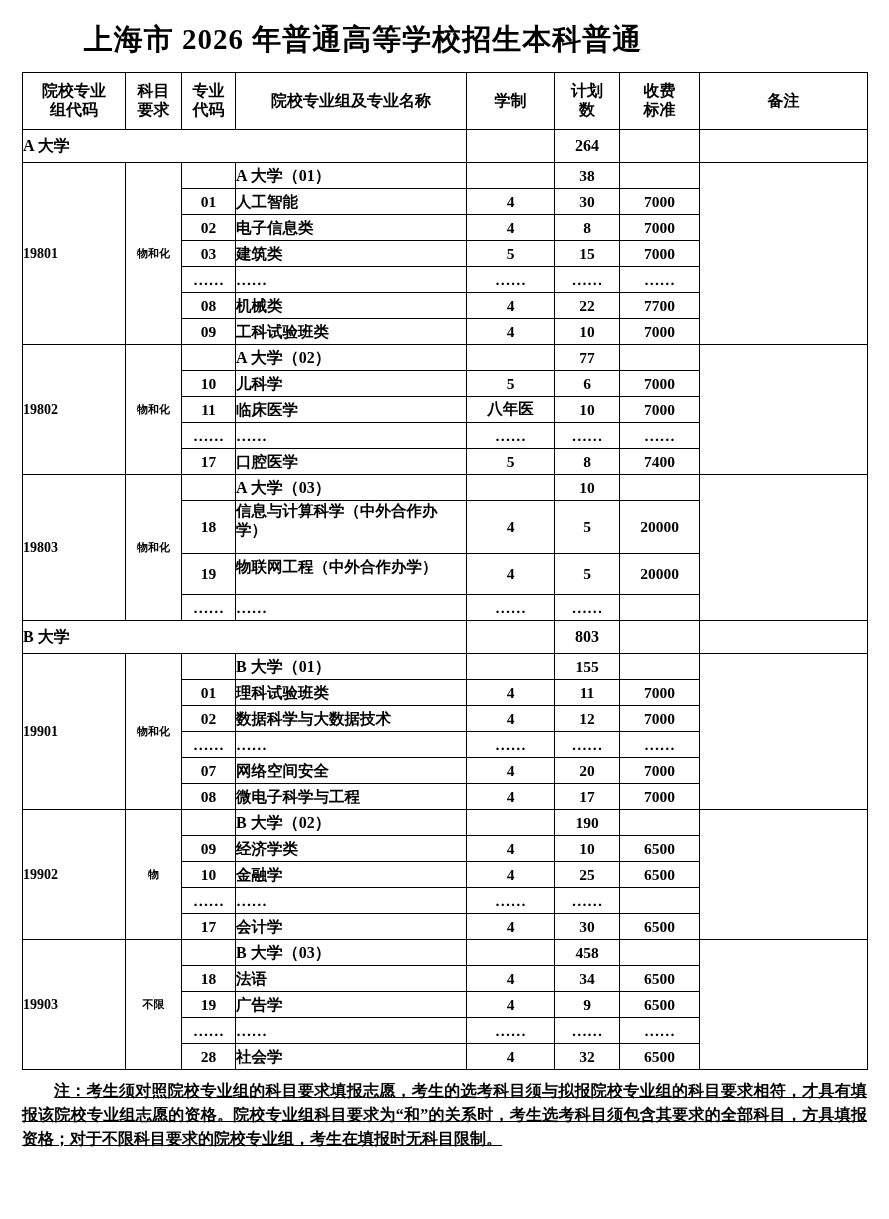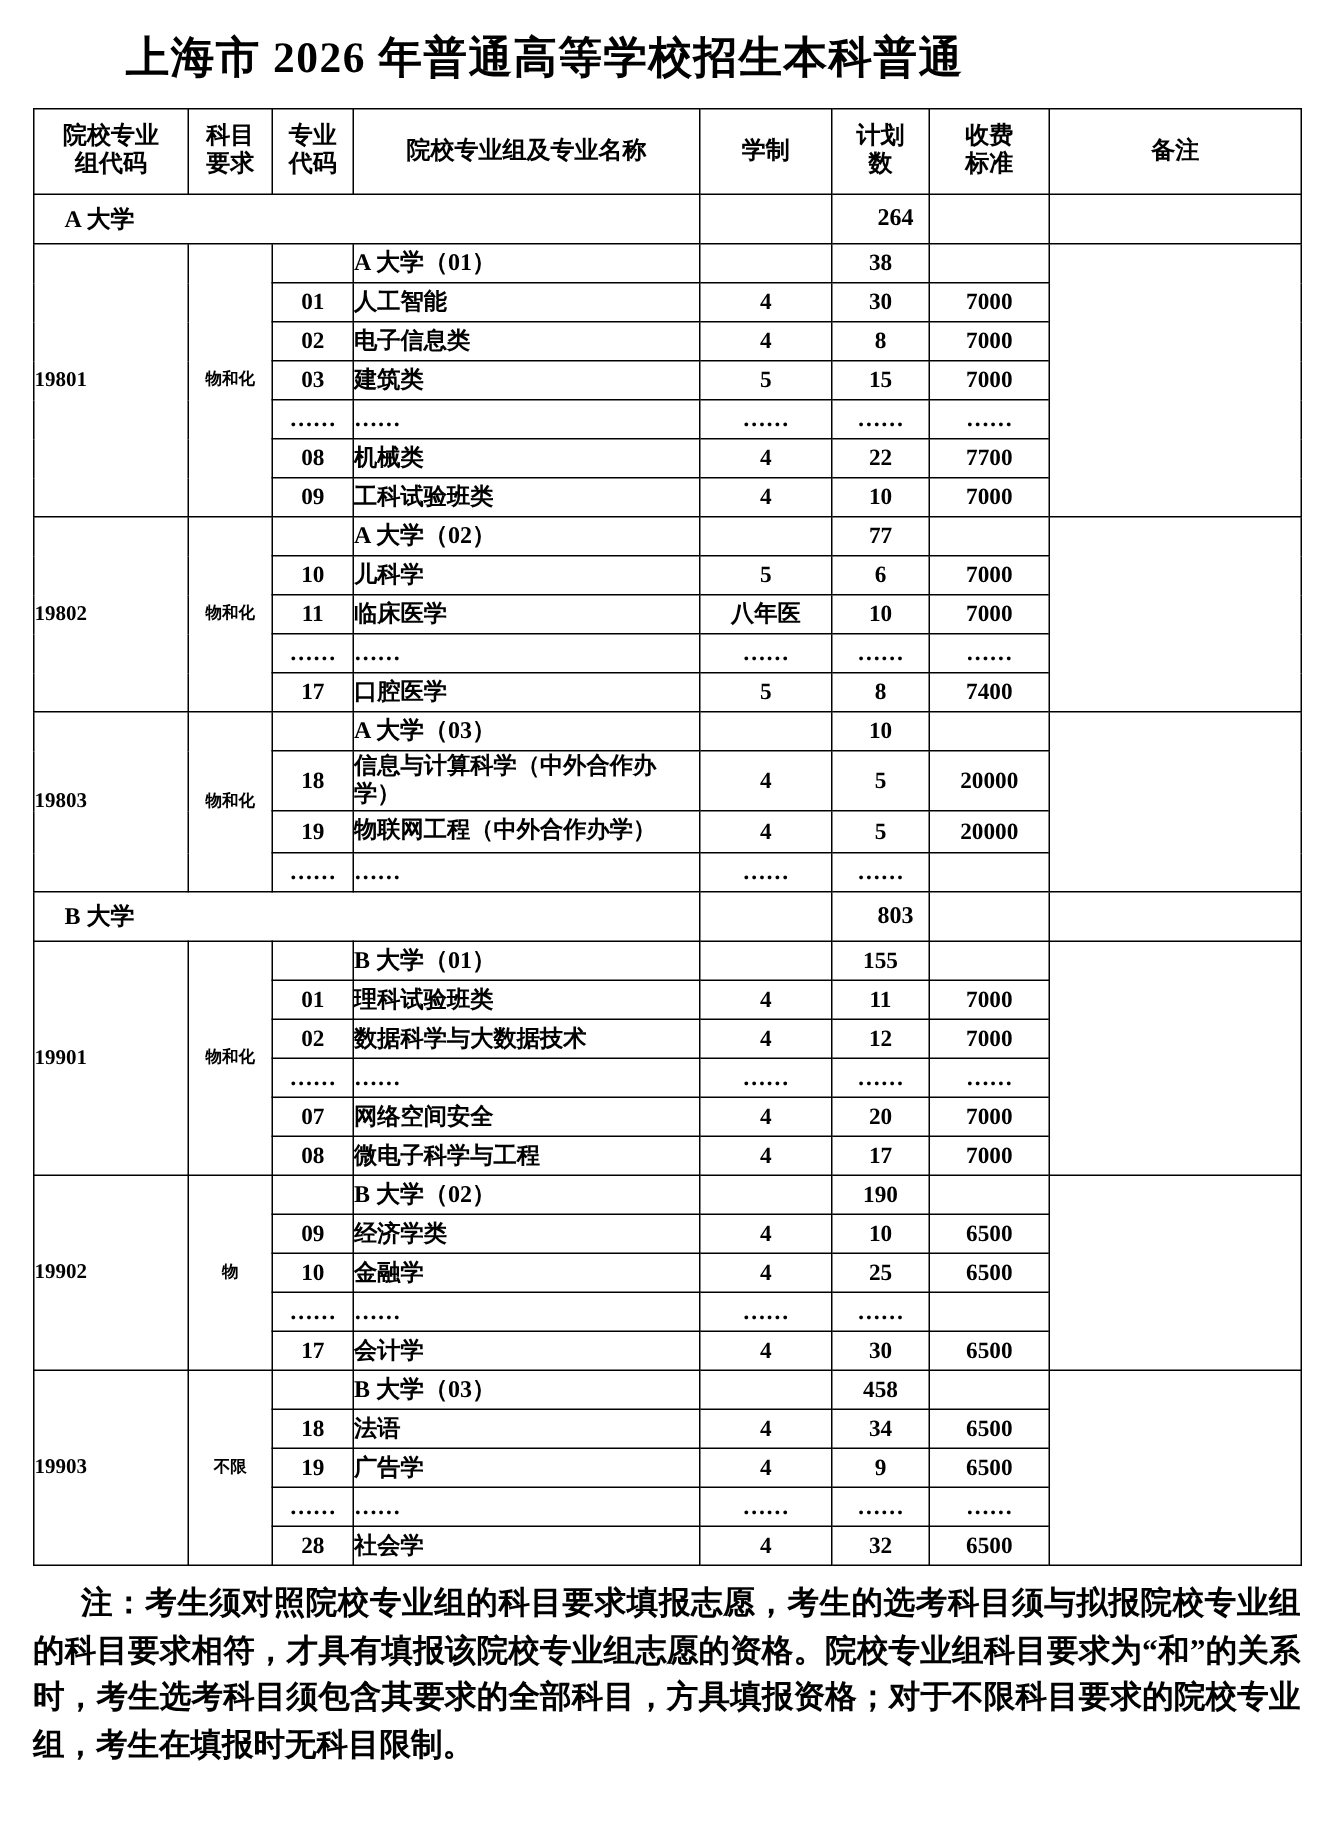--- a/index.html
+++ b/index.html
@@ -63,21 +63,20 @@
     height: 56px;
     padding: 2px 1px;
   }
   .hdr2 {
     display: block;
   }
 
   
   tr.univ-row td {
     height: 32px;
-    padding-left: 20px;
   }
   td.univ-name {
     text-align: left;
     padding-left: 8px;
     font-size: 16px;
     font-weight: bold;
   }
   td.univ-total {
     text-align: center;
     font-size: 16px;
@@ -110,31 +109,32 @@
   
   .rowline td {
     height: 25px;
   }
   .grp-title td.majorname {
     font-size: 16px;
   }
   .two-line td.majorname {
     line-height: 1.2;
     padding-top: 1px;
-    padding-bottom: 1px;
+    padding-bottom: 14px;
   }
 
   .note {
     width: 845px;
     margin-top: 9px;
-    font-size: 21px;
+    font-size: 16px;
     font-weight: bold;
     line-height: 1.5;
     text-align: justify;
     font-family: "Liberation Serif", "DejaVu Serif", serif;
+    text-decoration: underline;
   }
   .note .indent { padding-left: 32px; }
 </style>
 </head>
 <body>
 
 <div class="page">
 
   <div class="doc-title">
     <span class="line">上海市 2026 年普通高等学校招生本科普通</span>

